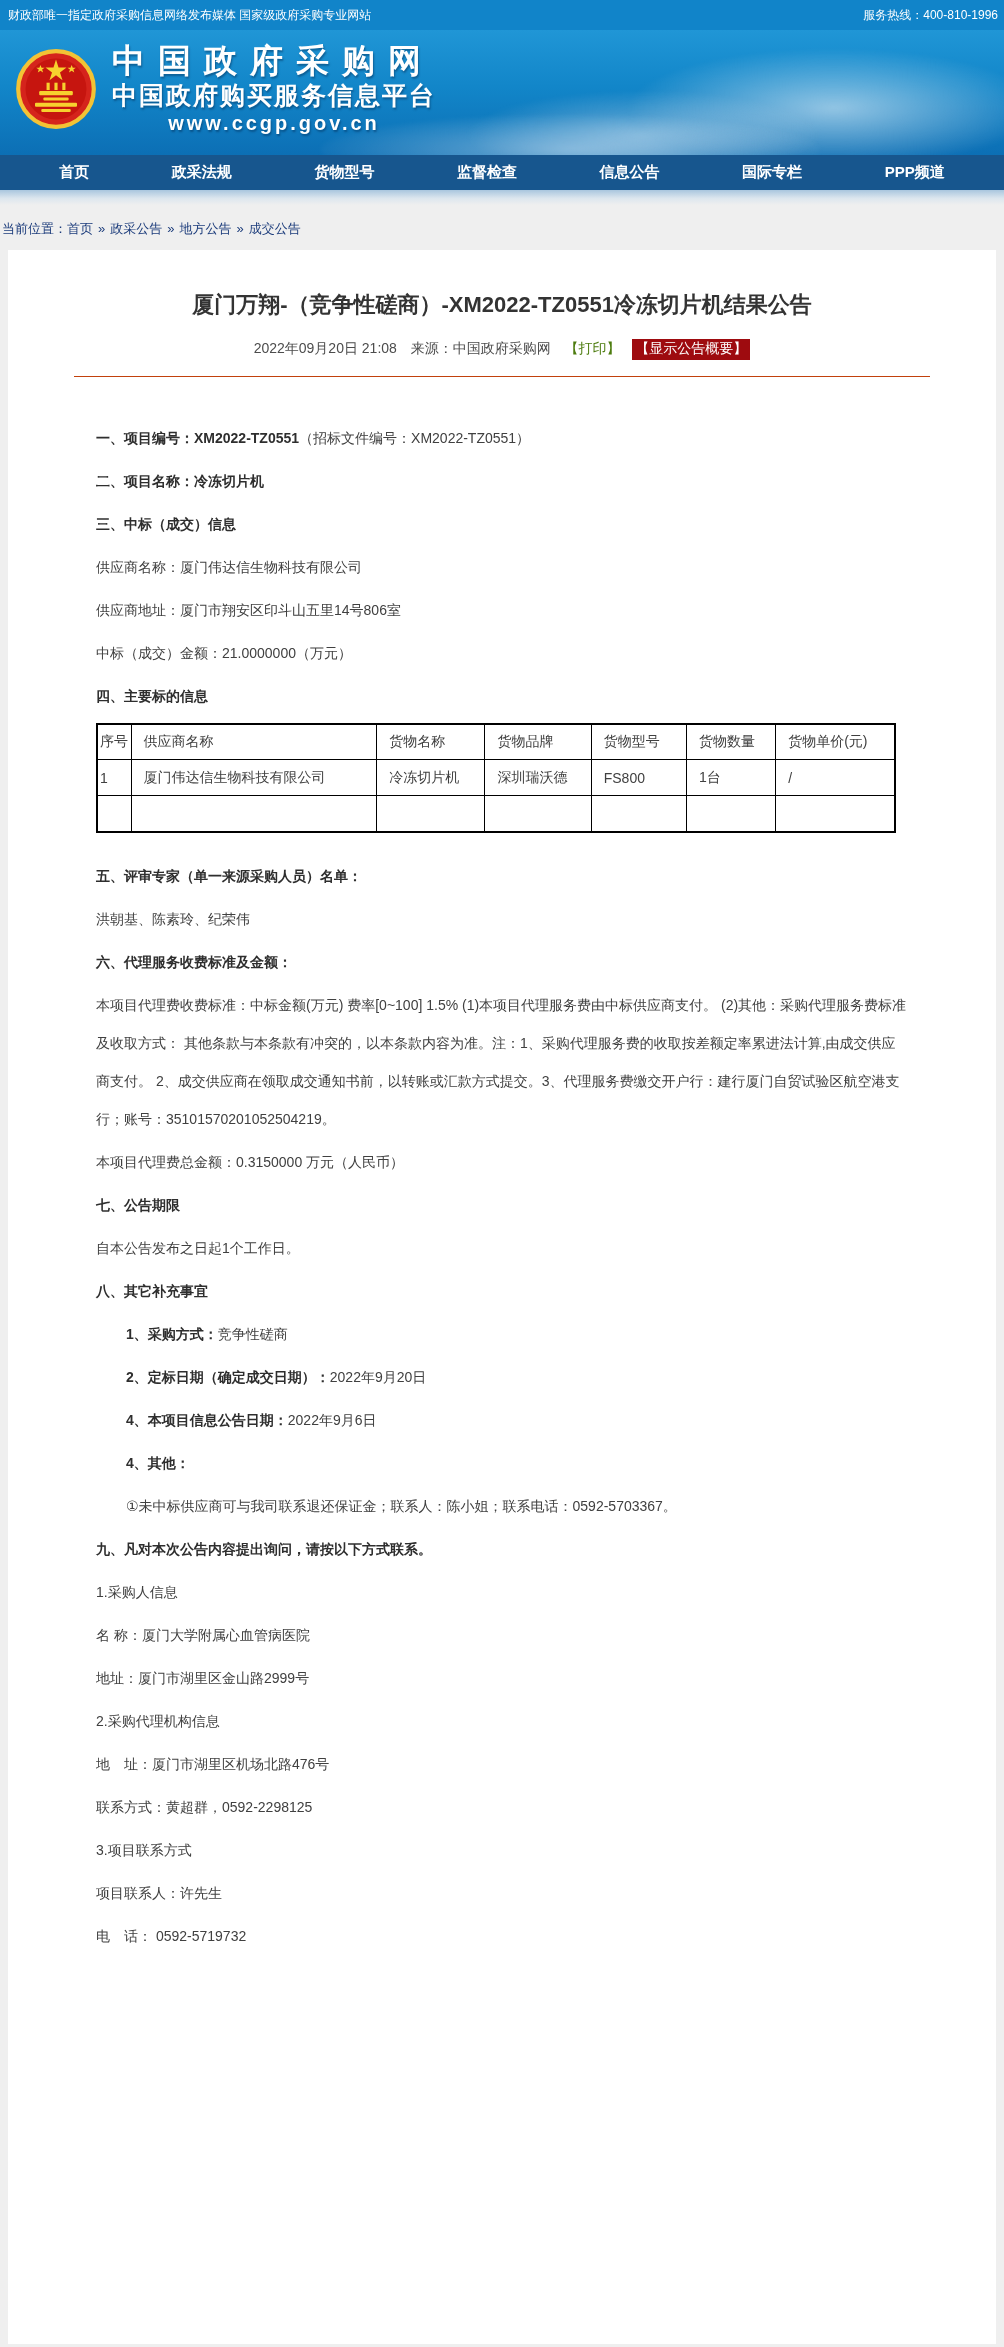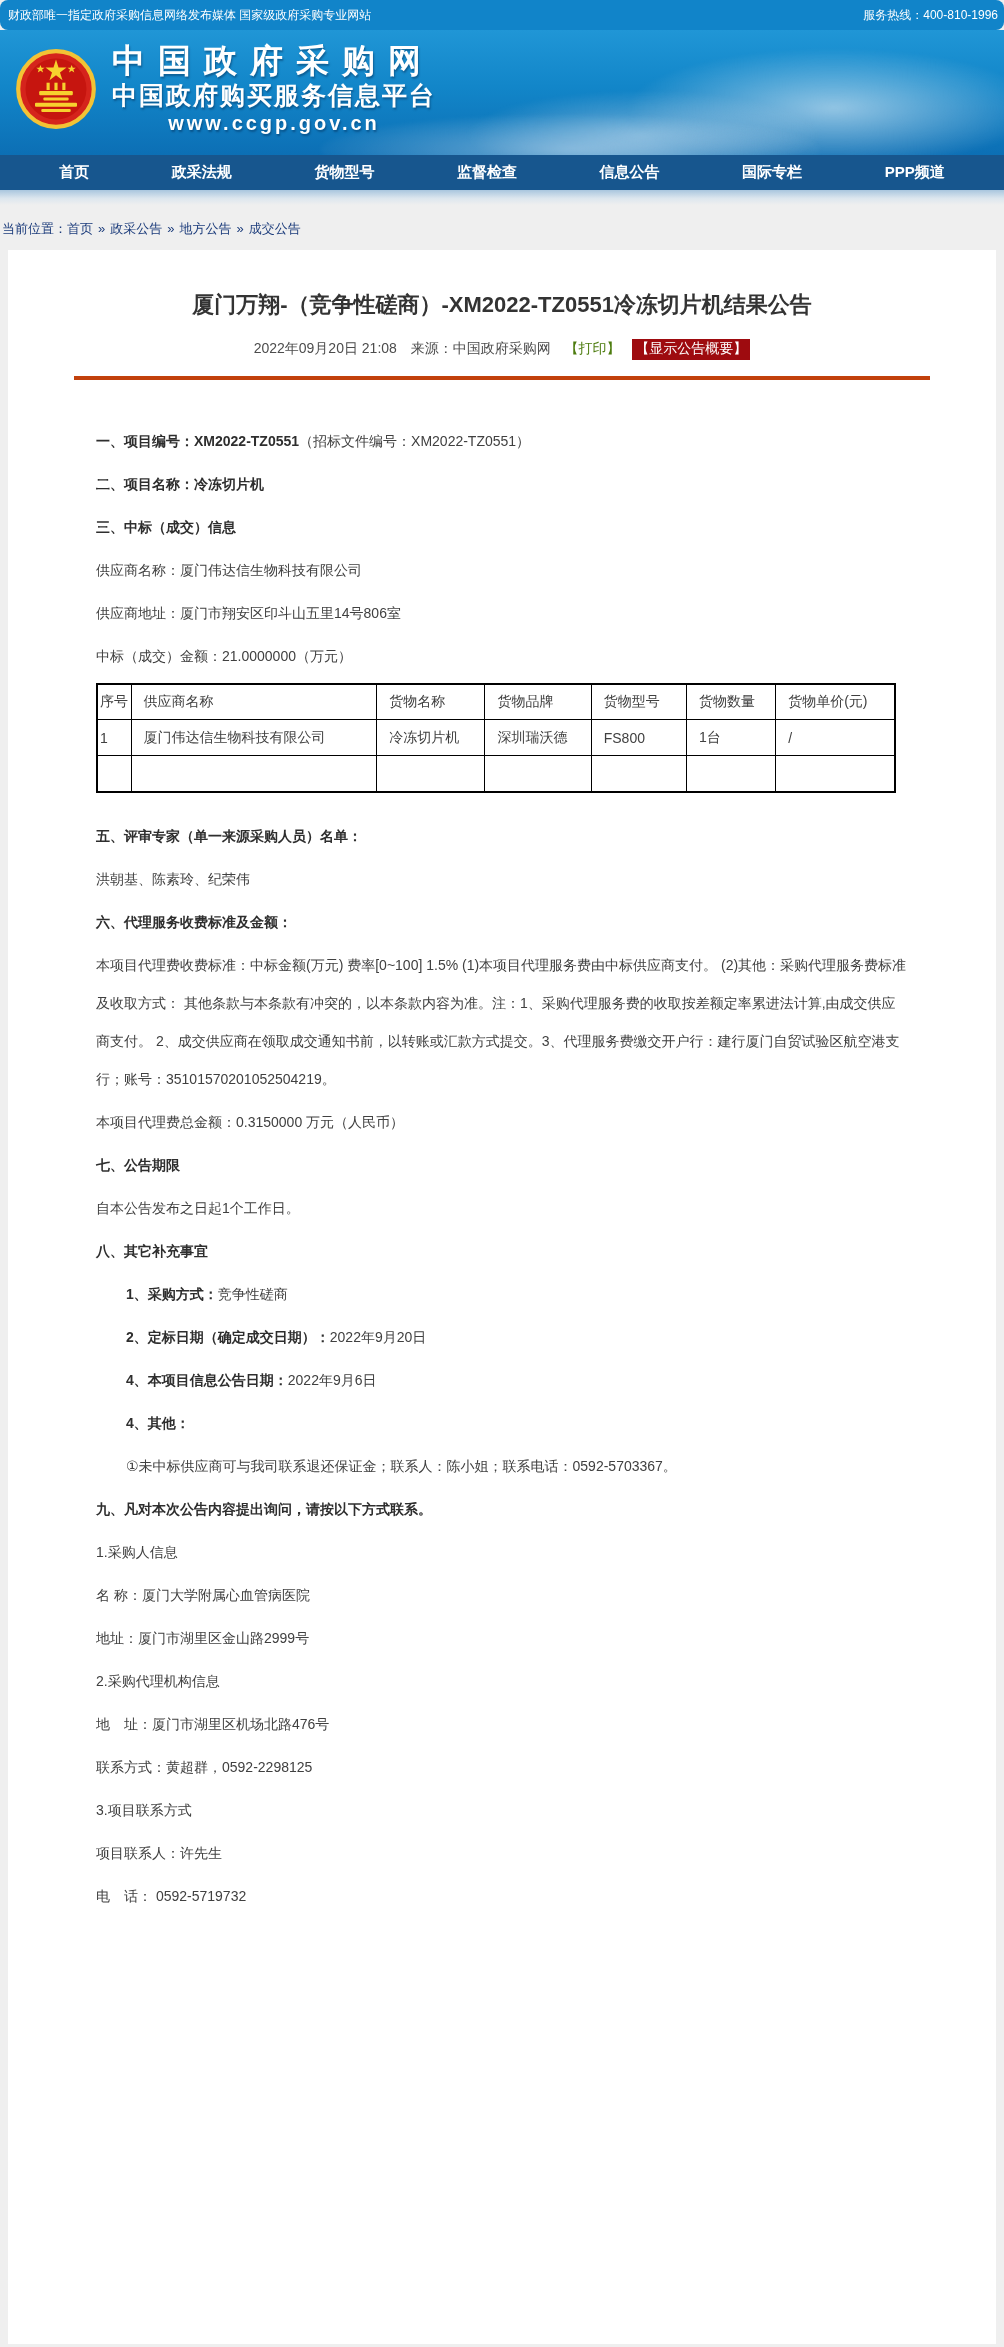--- a/index.html
+++ b/index.html
@@ -6,21 +6,21 @@
   html,body { background:#efefef; }
   body {
     width:1004px; margin:0 auto;
     font-family:"Liberation Sans","DejaVu Sans",sans-serif;
     color:#404040;
   }
   
   .topbar {
     height:30px; background:#1184c9; color:#fff;
     display:flex; align-items:center; justify-content:space-between;
-    font-size:12px; padding:0 6px 0 8px;border-radius:8px;
+    font-size:12px; padding:0 6px 0 8px;
   }
   
   .site-header {
     position:relative; height:125px; overflow:hidden;
     background:linear-gradient(180deg,#2096d6 0%,#1286c9 45%,#0c6fb5 100%);
     padding-left:8px;
   }
   .cloud { position:absolute; border-radius:50%; filter:blur(2px); pointer-events:none; }
   .cloud.c1 { right:-40px; top:18px; width:420px; height:120px;
     background:radial-gradient(ellipse at center, rgba(255,255,255,.55), rgba(255,255,255,0) 70%); }
@@ -44,21 +44,21 @@
   
   .breadcrumb {
     padding:15px 8px 12px 2px; font-size:13px; color:#1d3d7c; background:#efefef;
   }
   .bc-link { color:#1d3d7c; text-decoration:none; }
   .bc-sep { margin:0 5px; color:#1d3d7c; }
   
   .card {
     margin:0 8px; background:#fff; min-height:2094px; padding:40px 0 60px;
   }
-  .article-head { margin:0 66px; padding-bottom:16px; border-bottom:4px solid #c2410c; }
+  .article-head { margin:0 66px; padding-bottom:16px; border-bottom:1px solid #c2410c; }
   .article-title {
     text-align:center; font-size:22px; font-weight:bold; color:#333;
     line-height:1.4; margin-bottom:18px;
   }
   .article-meta { text-align:center; font-size:14px; color:#4c4c4c; }
   .article-meta .sep { display:inline-block; width:6px; }
   .print-btn { color:#4d7c0f; cursor:pointer; }
   .summary-badge {
     display:inline-block; background:#9e0b0f; color:#fff; padding:1px 3px 2px;
     margin-left:8px; cursor:pointer;
@@ -148,20 +148,21 @@
       <span class="summary-badge">【显示公告概要】</span>
     </div>
   </div>
   <div class="article-body">
       <p class="para"><span class="b">一、项目编号：XM2022-TZ0551</span><span>（招标文件编号：XM2022-TZ0551）</span></p>
       <p class="para"><span class="b">二、项目名称：冷冻切片机</span></p>
       <p class="para"><span class="b">三、中标（成交）信息</span></p>
       <p class="para"><span>供应商名称：厦门伟达信生物科技有限公司</span></p>
       <p class="para"><span>供应商地址：厦门市翔安区印斗山五里14号806室</span></p>
       <p class="para"><span>中标（成交）金额：21.0000000（万元）</span></p>
+      <p class="para"><span class="b">四、主要标的信息</span></p>
       <table class="goods-table">
         <tbody>
           <tr>
             <th>序号</th>
             <th>供应商名称</th>
             <th>货物名称</th>
             <th>货物品牌</th>
             <th>货物型号</th>
             <th>货物数量</th>
             <th>货物单价(元)</th>

